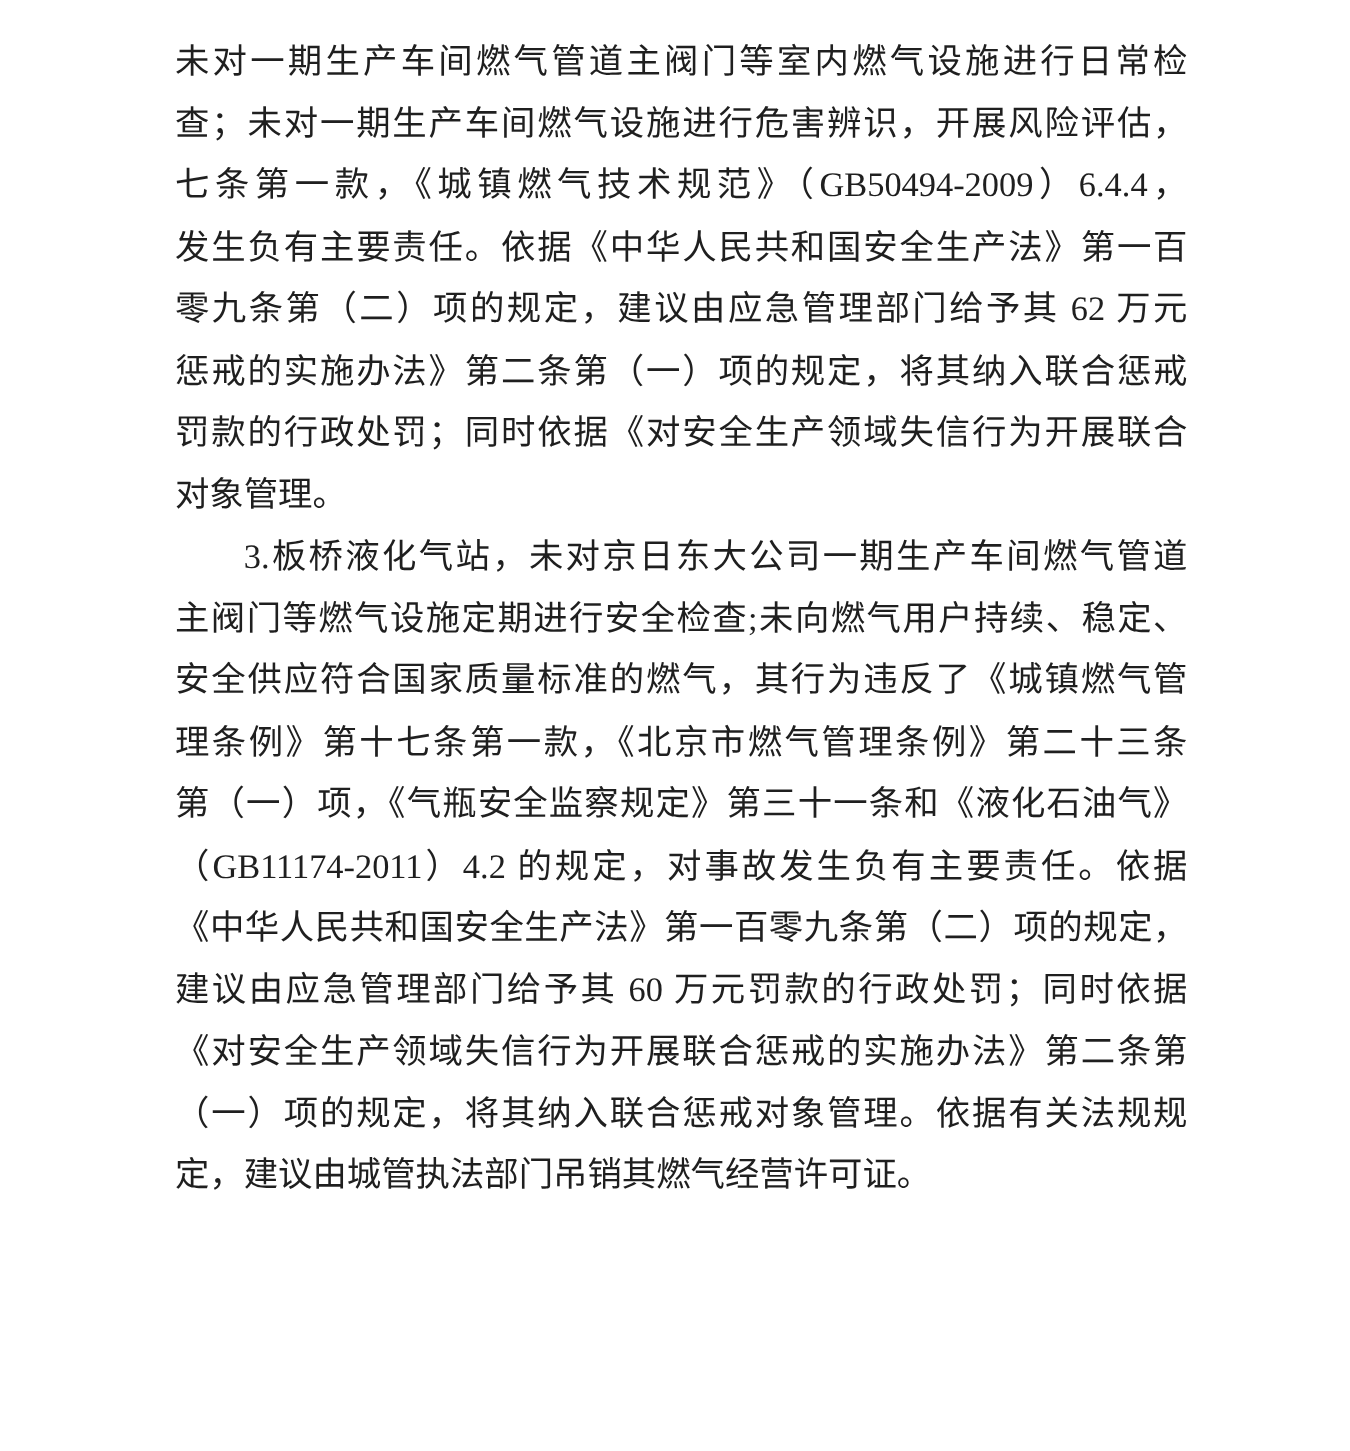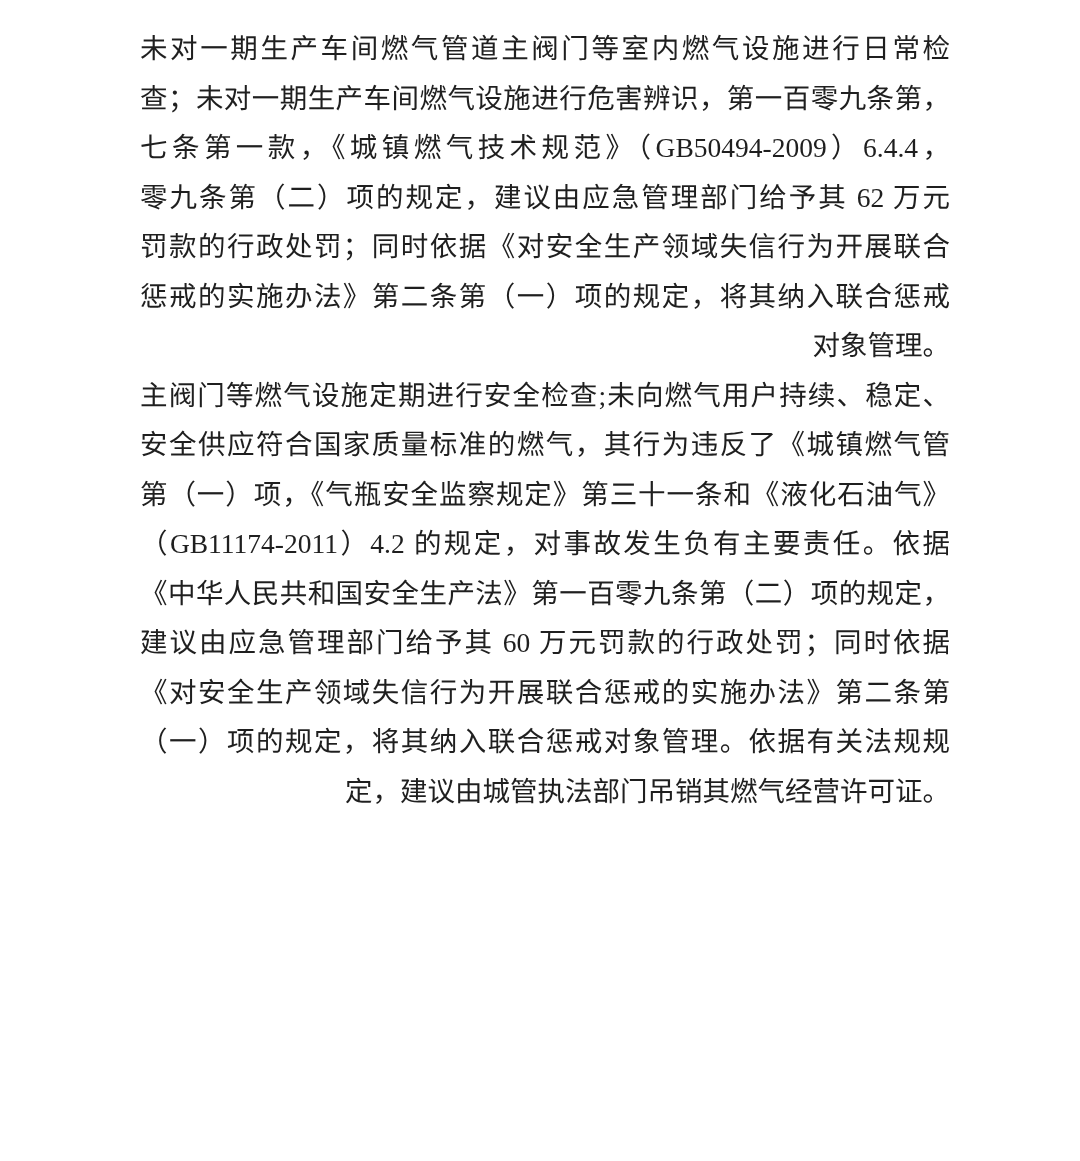--- a/index.html
+++ b/index.html
@@ -26,50 +26,53 @@
   .para {
     margin: 0;
     padding: 0;
   }
   .line {
     font-size: 27.5px;
     line-height: 49.5px;
     height: 49.5px;
     overflow: hidden;
     color: #1f1f1f;
-    text-align: right;
+    text-align: left;
     white-space: normal;
     word-break: break-all;
   }
   .line.just {
     text-align: justify;
     text-align-last: justify;
     text-justify: inter-character;
   }
   .line.indent {
     text-indent: 2em;
   }
 </style>
 </head>
 <body>
 
 <div class="page">
   <div class="text-column" id="text-column">
       <div class="para">
         <div class="line just">未对一期生产车间燃气管道主阀门等室内燃气设施进行日常检</div>
-        <div class="line just">查；未对一期生产车间燃气设施进行危害辨识，第一百零九条第，</div>
+        <div class="line just">查；未对一期生产车间燃气设施进行危害辨识，开展风险评估，</div>
         <div class="line just">七条第一款，《城镇燃气技术规范》（GB50494-2009）6.4.4，</div>
+        <div class="line just">发生负有主要责任。依据《中华人民共和国安全生产法》第一百</div>
         <div class="line just">零九条第（二）项的规定，建议由应急管理部门给予其 62 万元</div>
+        <div class="line just">惩戒的实施办法》第二条第（一）项的规定，将其纳入联合惩戒</div>
         <div class="line just">罚款的行政处罚；同时依据《对安全生产领域失信行为开展联合</div>
-        <div class="line just">惩戒的实施办法》第二条第（一）项的规定，将其纳入联合惩戒</div>
         <div class="line">对象管理。</div>
       </div>
       <div class="para">
+        <div class="line just indent">3.板桥液化气站，未对京日东大公司一期生产车间燃气管道</div>
         <div class="line just">主阀门等燃气设施定期进行安全检查;未向燃气用户持续、稳定、</div>
         <div class="line just">安全供应符合国家质量标准的燃气，其行为违反了《城镇燃气管</div>
+        <div class="line just">理条例》第十七条第一款，《北京市燃气管理条例》第二十三条</div>
         <div class="line just">第（一）项，《气瓶安全监察规定》第三十一条和《液化石油气》</div>
         <div class="line just">（GB11174-2011）4.2 的规定，对事故发生负有主要责任。依据</div>
         <div class="line just">《中华人民共和国安全生产法》第一百零九条第（二）项的规定，</div>
         <div class="line just">建议由应急管理部门给予其 60 万元罚款的行政处罚；同时依据</div>
         <div class="line just">《对安全生产领域失信行为开展联合惩戒的实施办法》第二条第</div>
         <div class="line just">（一）项的规定，将其纳入联合惩戒对象管理。依据有关法规规</div>
         <div class="line">定，建议由城管执法部门吊销其燃气经营许可证。</div>
       </div>
     </div>
 </div>

